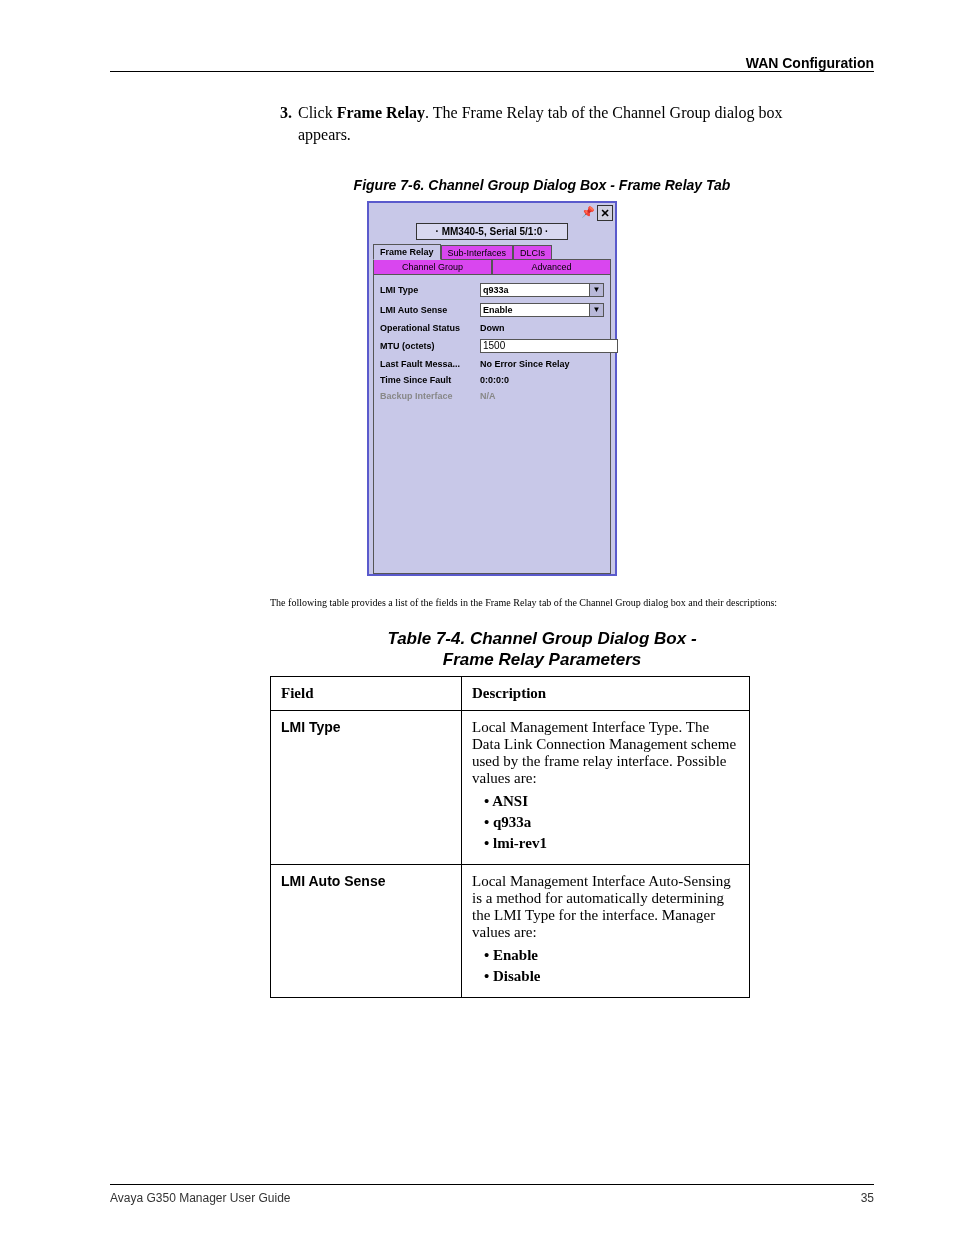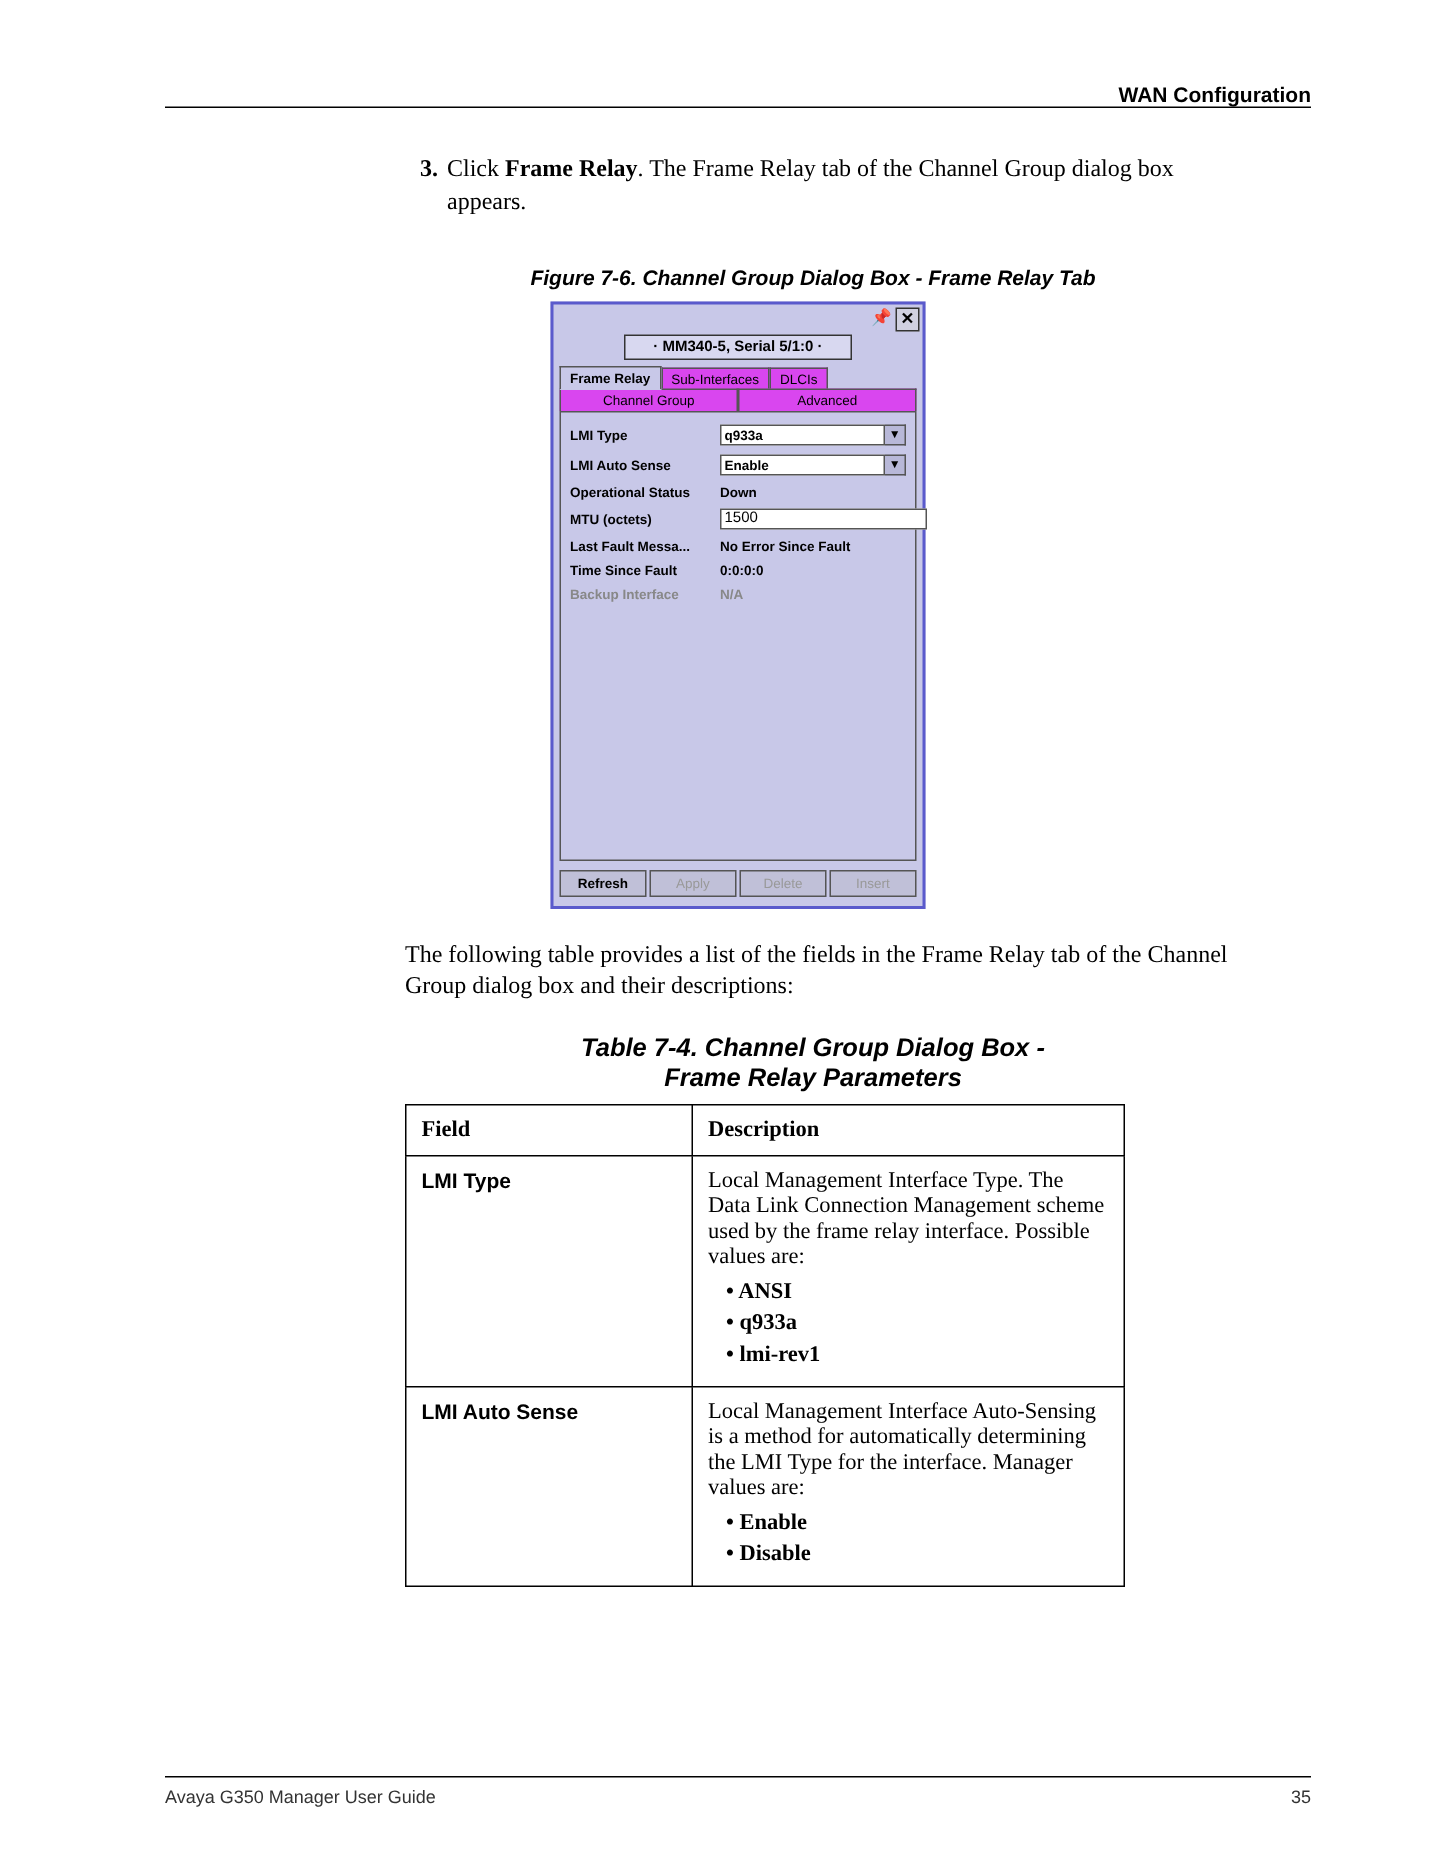--- a/index.html
+++ b/index.html
@@ -165,21 +165,21 @@
     font-size: 9px;
     padding: 3px 0;
     text-align: center;
     cursor: pointer;
   }
   .dlg-btn.bold { font-weight: bold; }
   .dlg-btn.disabled { color:#999; }
 
   .intro-text {
     margin: 20px 20px 20px 160px;
-    font-size: 16px;
+    font-size: 10px;
     line-height:1.35;
   }
   .table-caption {
     font-family: Arial, Helvetica, sans-serif;
     font-weight: bold;
     font-style: italic;
     font-size: 17px;
     text-align: center;
     margin: 10px 0 6px 100px;
     line-height:1.2;
@@ -275,38 +275,32 @@
         <div class="field-row">
           <span class="lbl">Operational Status</span>
           <span class="val-static">Down</span>
         </div>
         <div class="field-row">
           <span class="lbl">MTU (octets)</span>
           <input class="val-input" value="1500" style="">
         </div>
         <div class="field-row">
           <span class="lbl">Last Fault Messa...</span>
-          <span class="val-static" style="white-space:nowrap;overflow:hidden">No Error Since Fault</span>
+          <span class="val-static" style="white-space:nowrap;overflow:hidden">No Error Since Relay</span>
         </div>
         <div class="field-row">
           <span class="lbl">Time Since Fault</span>
           <span class="val-static">0:0:0:0</span>
         </div>
         <div class="field-row disabled">
           <span class="lbl">Backup Interface</span>
           <span class="val-static">N/A</span>
         </div>
       </div>
 
-      <div class="button-row">
-        <div class="dlg-btn bold">Refresh</div>
-        <div class="dlg-btn disabled">Apply</div>
-        <div class="dlg-btn disabled">Delete</div>
-        <div class="dlg-btn disabled">Insert</div>
-      </div>
     </div>
   </div>
 
   <div class="intro-text">The following table provides a list of the fields in the Frame Relay tab of the Channel Group dialog box and their descriptions:</div>
 
   <div class="table-caption">
     <span>Table 7-4.  Channel Group Dialog Box -</span><br>
     <span>Frame Relay Parameters</span>
   </div>
 

